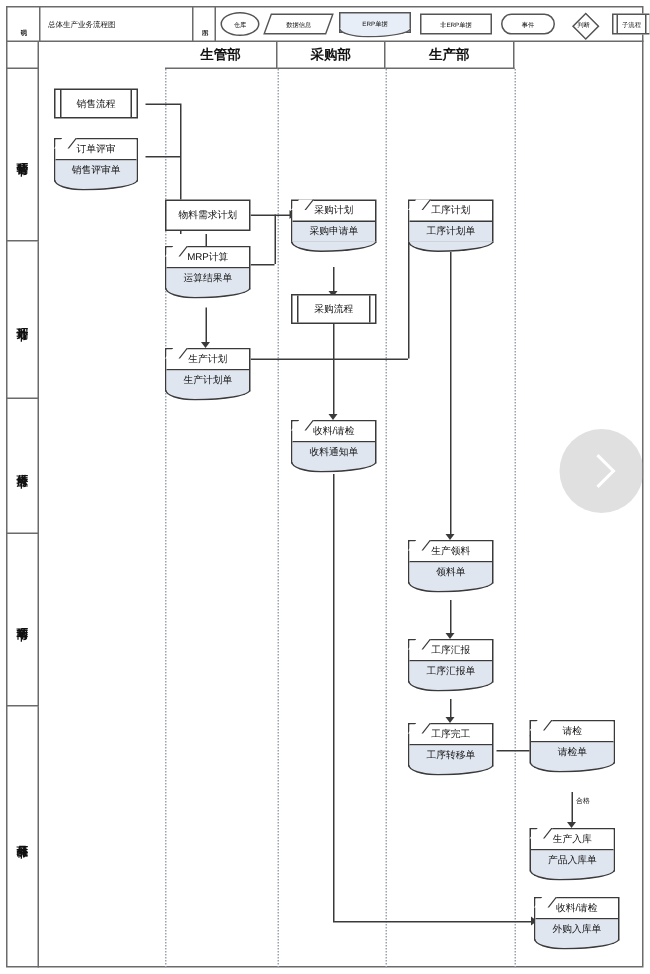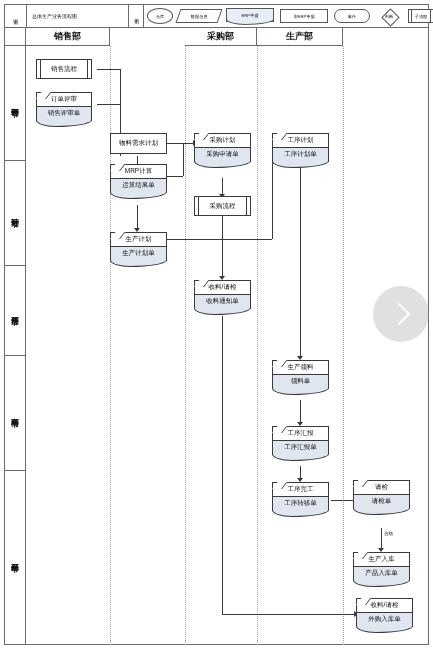--- a/index.html
+++ b/index.html
@@ -150,21 +150,21 @@
       <div class="lg-diamond"></div>
       <span>判断</span>
     </div>
 
     <div class="lg lg-sub" style="left:404px;width:26px;top:5px;position:absolute;">
       <span>子流程</span>
     </div>
   </div>
 
   <div class="colhdr" style="left:4px;top:28px;width:22px;"></div>
-  <div class="colhdr" style="left:26px;top:28px;width:84px;">销售部</div>
+  <div class="colhdr" style="left:110px;top:28px;width:75px;">生管部</div>
   <div class="colhdr" style="left:257px;top:28px;width:86px;">生产部</div>
   <div class="colhdr" style="left:185px;top:28px;width:72px;">采购部</div>
 
   <div class="rowhdr" style="top:46px;height:115px;">
     <span class="vlabel">营销环节</span>
     </div>
   <div class="rowhdr" style="top:161px;height:105px;">
     <span class="vlabel">计划环节</span>
     </div>
   <div class="rowhdr" style="top:266px;height:90px;">

